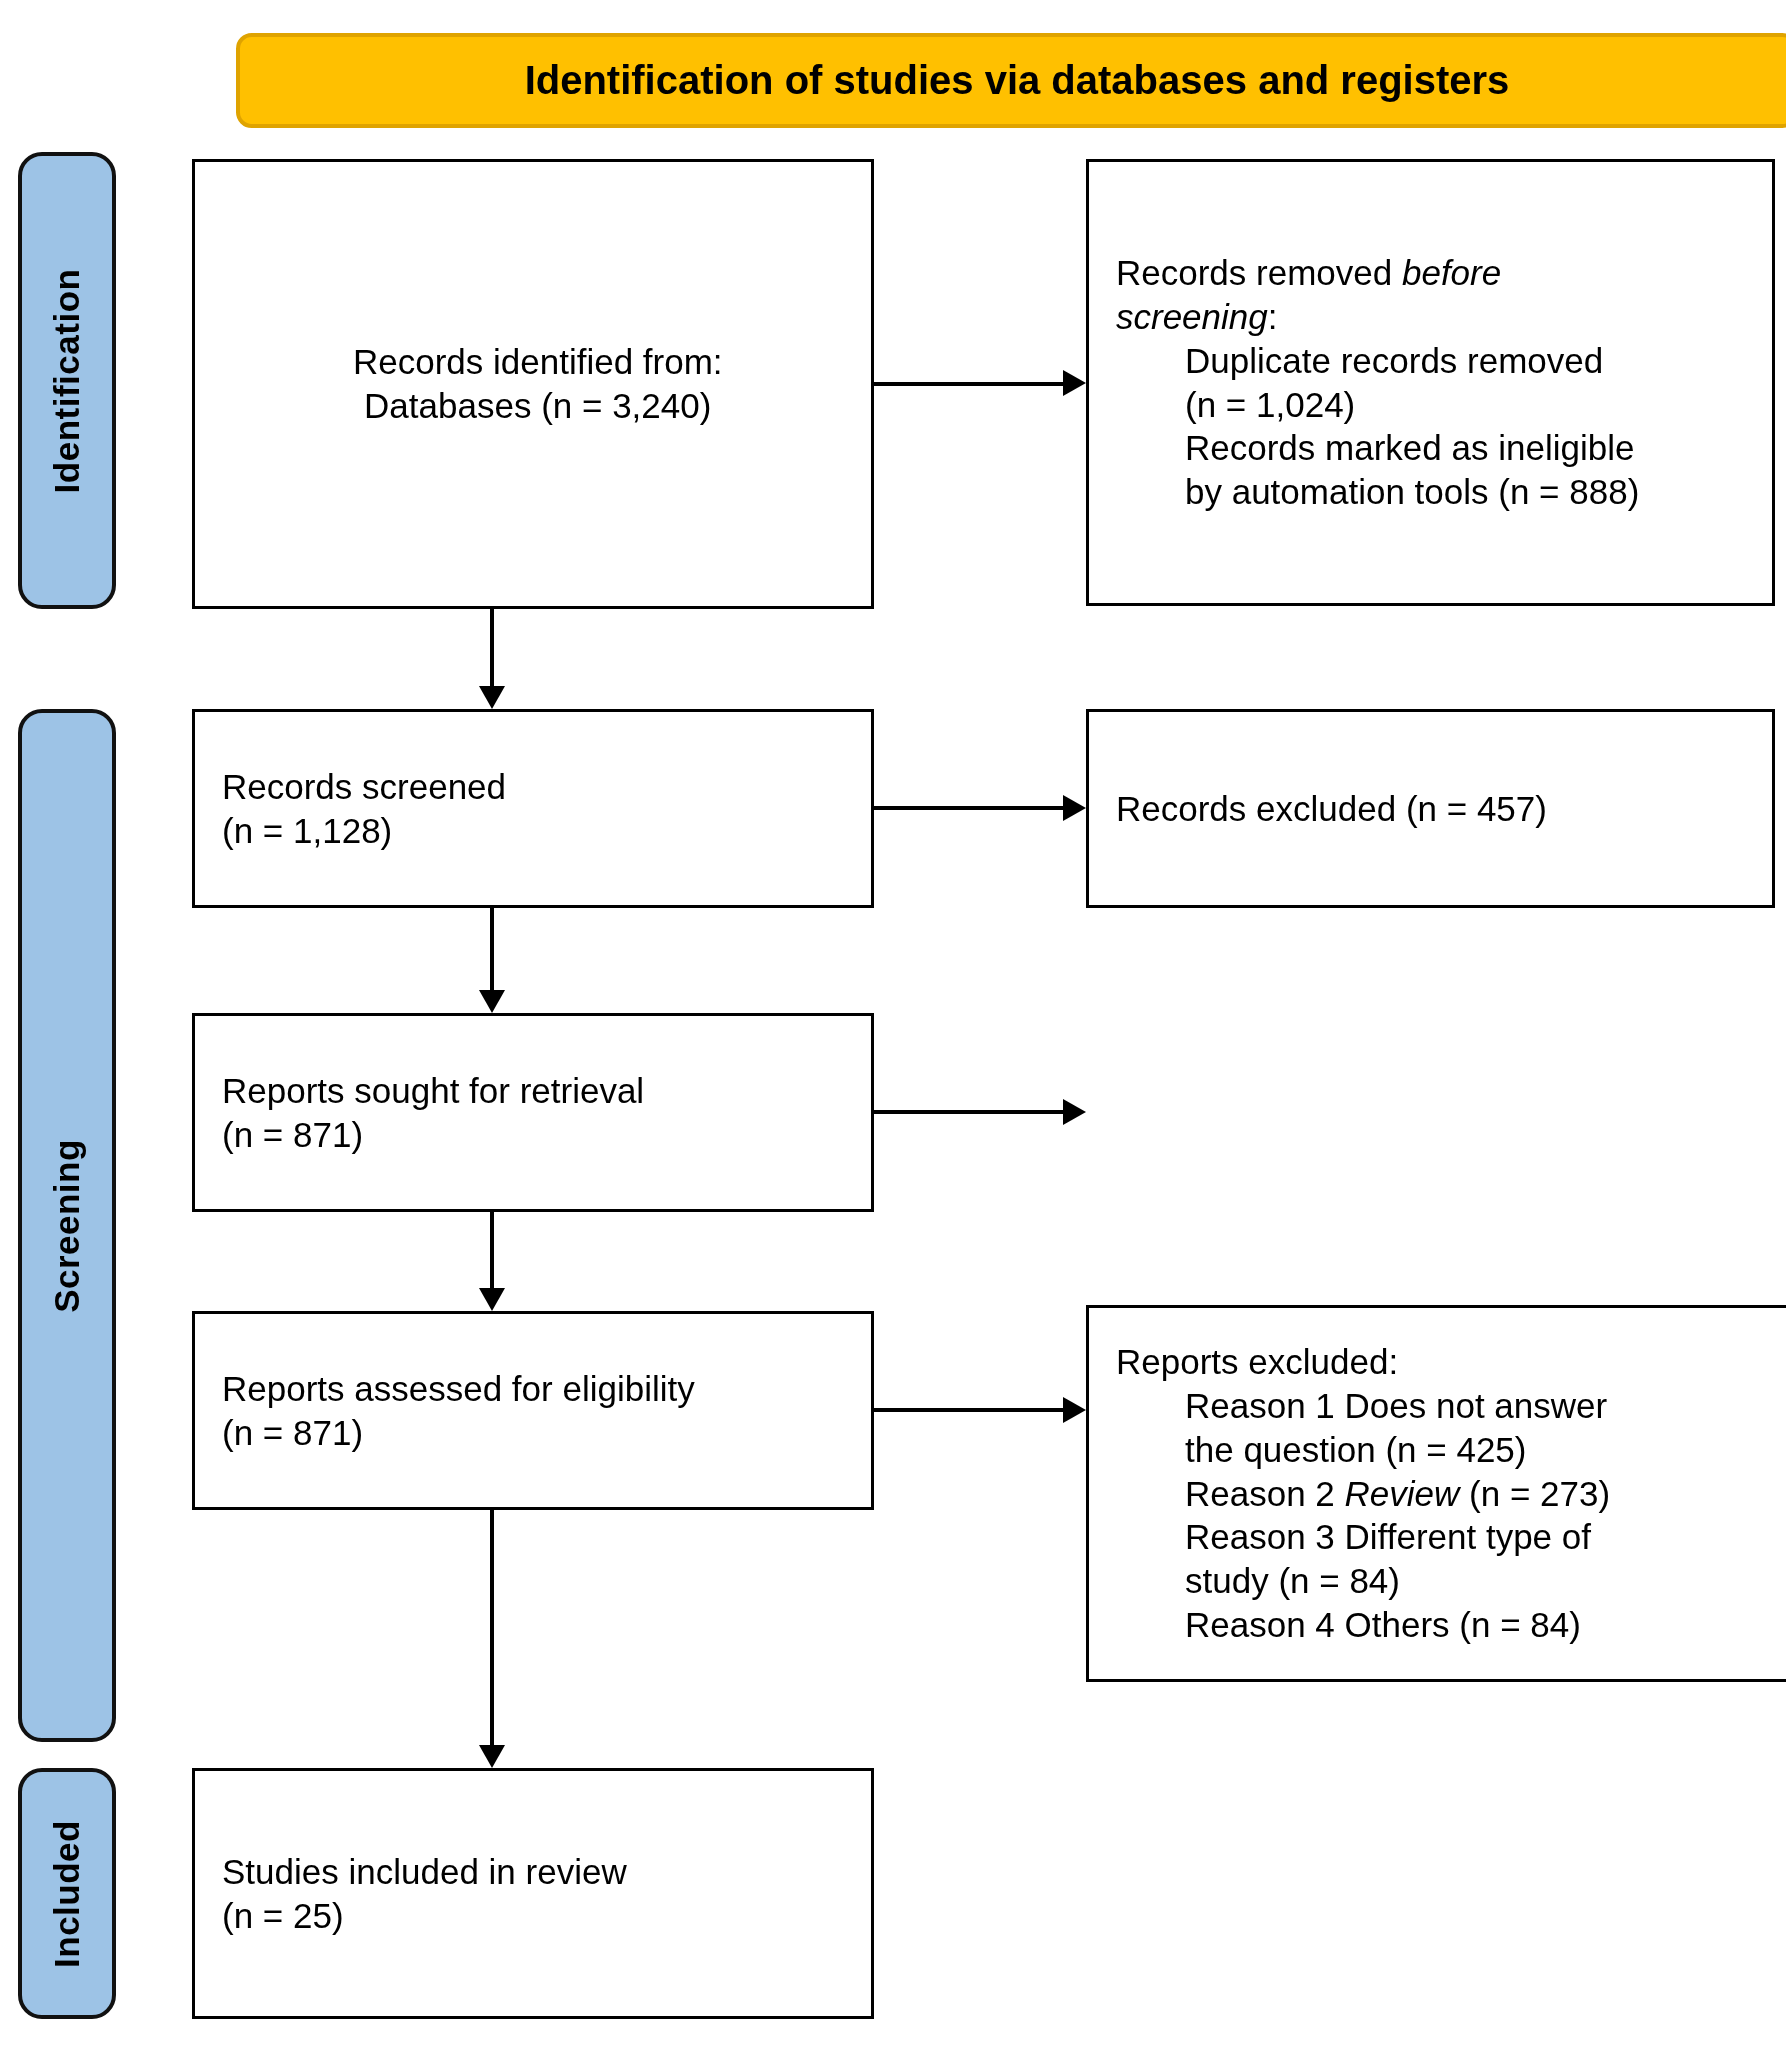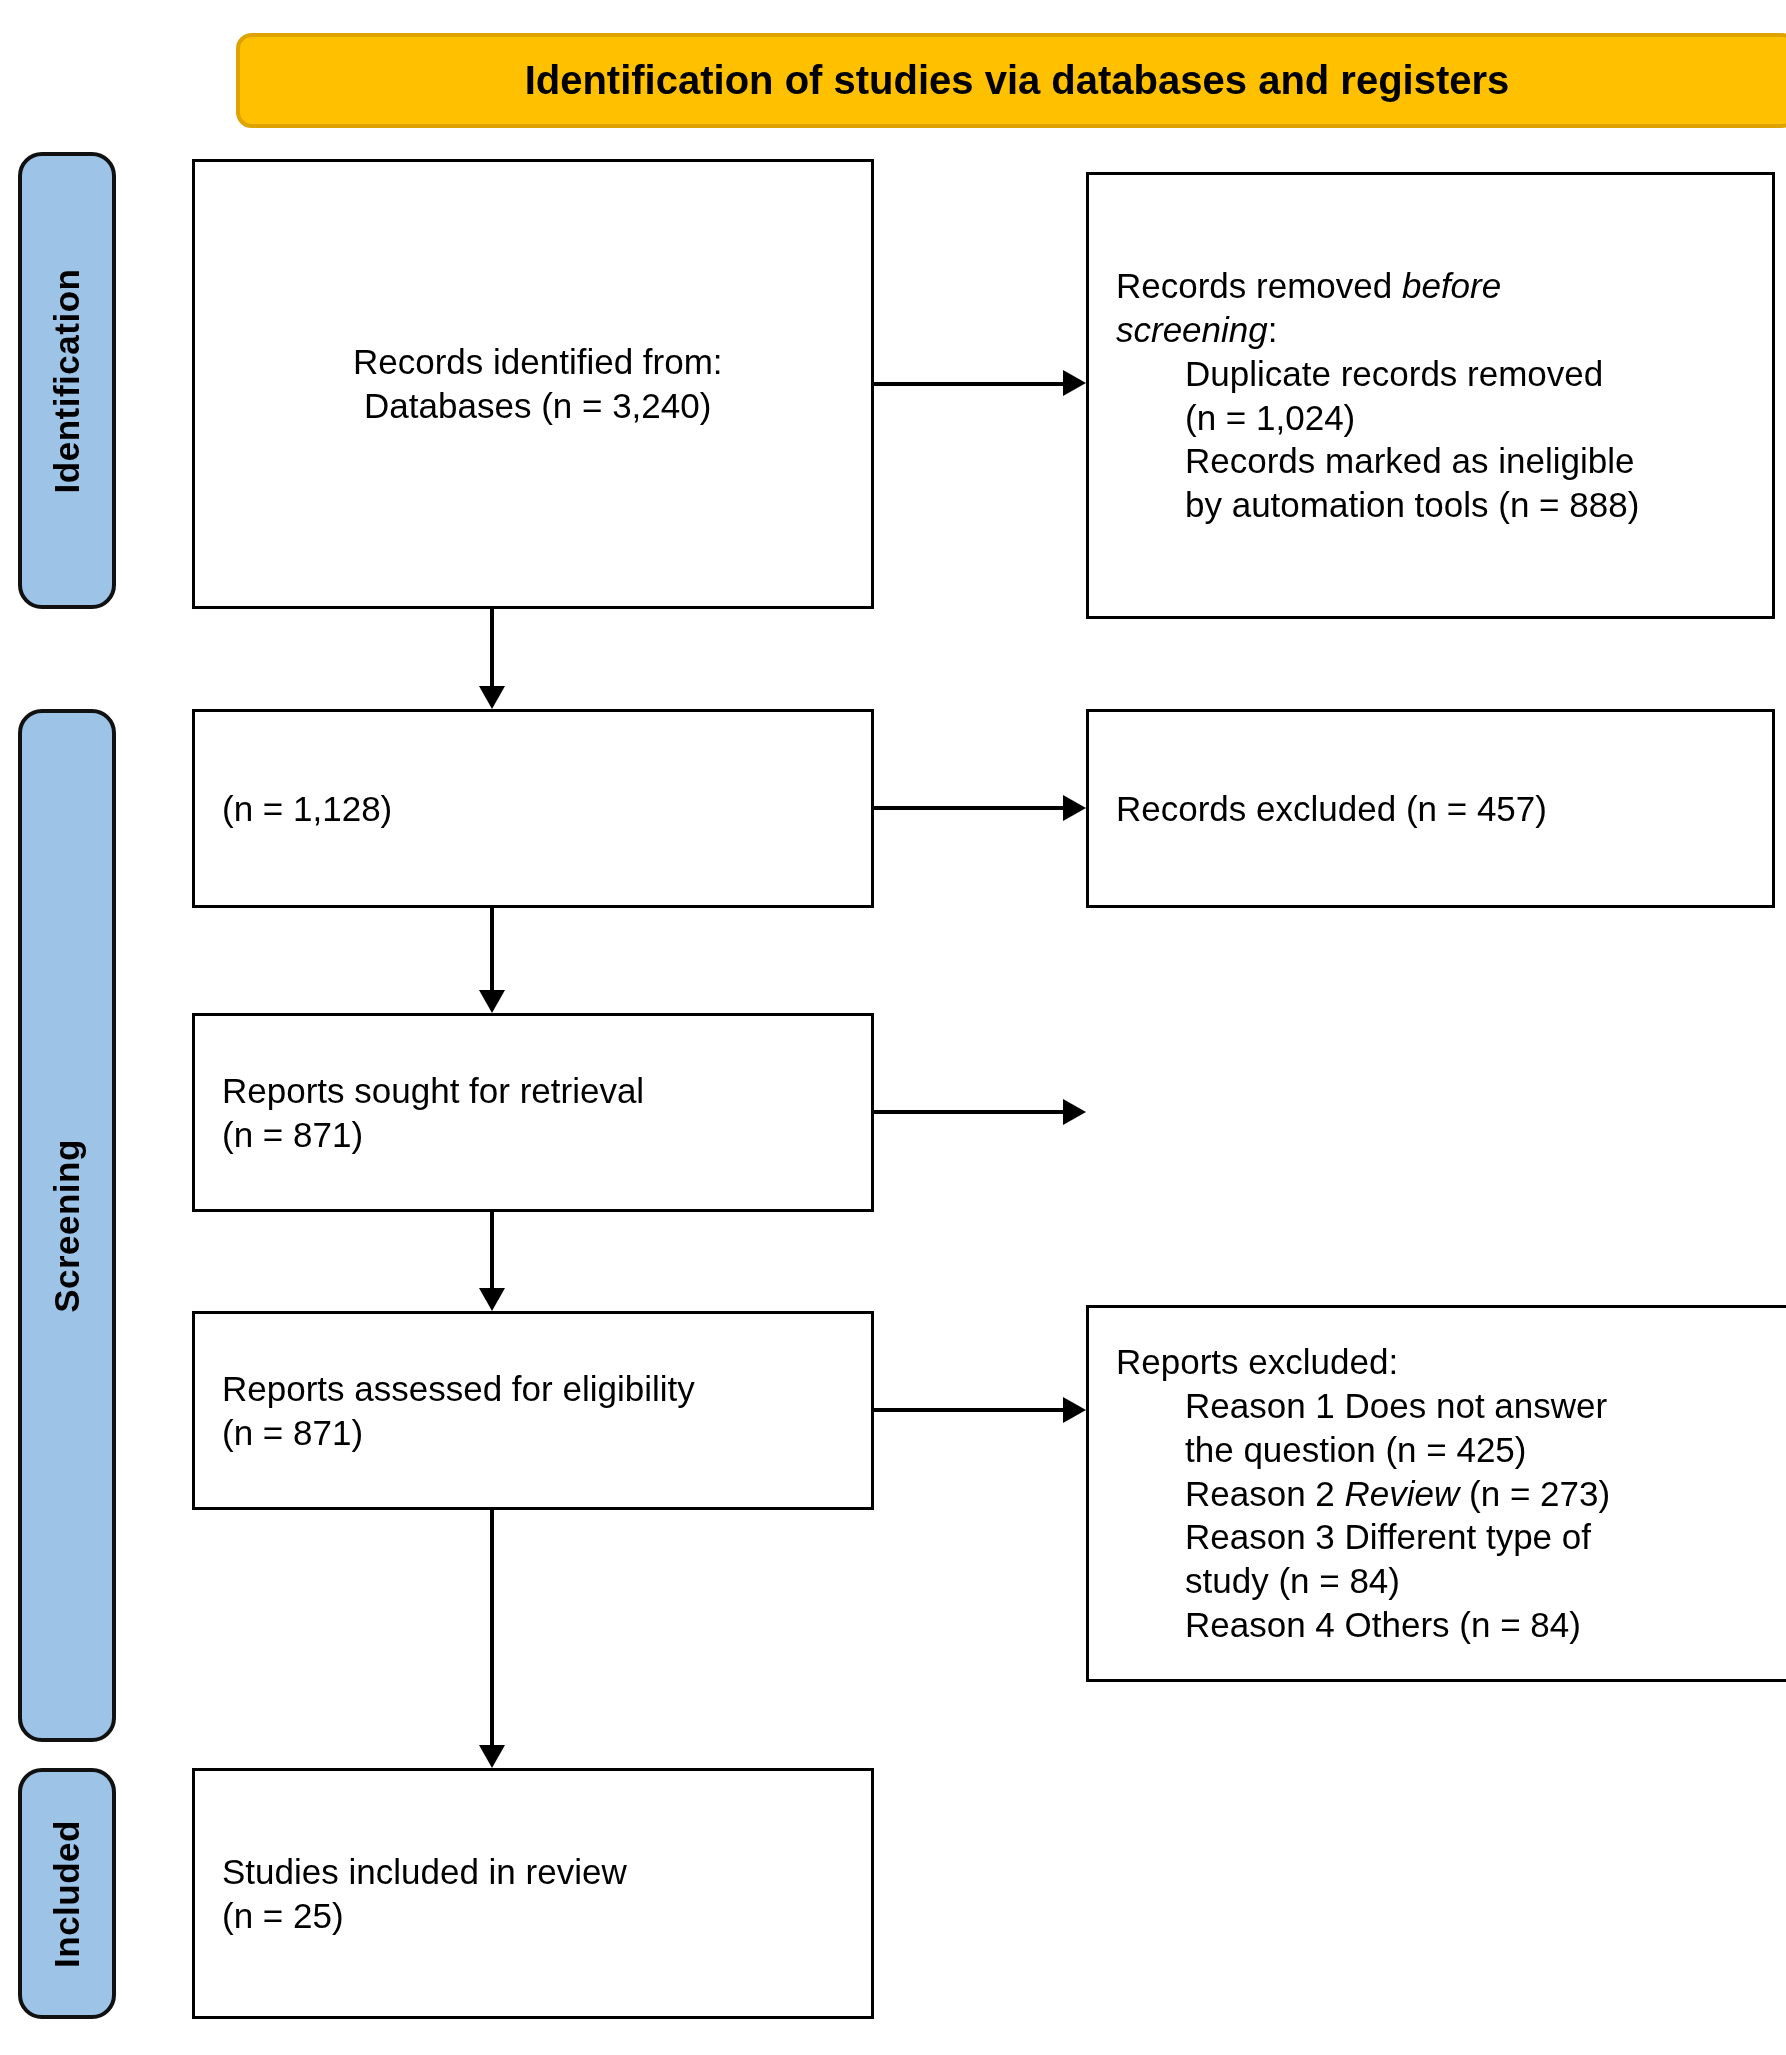--- a/index.html
+++ b/index.html
@@ -92,39 +92,40 @@
   <div class="stage" style="top:1768px;height:251px;">
     <span class="vtext">Included</span>
   </div>
 
   <div class="box center" style="left:192px;top:159px;width:682px;height:450px;">
     <div class="txt">Records identified from:</div>
     <div class="txt">Databases (n = 3,240)</div>
   </div>
 
   <div class="box pad" style="left:192px;top:709px;width:682px;height:199px;">
+    <div class="txt">Records screened</div>
     <div class="txt">(n = 1,128)</div>
   </div>
 
   <div class="box pad" style="left:192px;top:1013px;width:682px;height:199px;">
     <div class="txt">Reports sought for retrieval</div>
     <div class="txt">(n = 871)</div>
   </div>
 
   <div class="box pad" style="left:192px;top:1311px;width:682px;height:199px;">
     <div class="txt">Reports assessed for eligibility</div>
     <div class="txt">(n = 871)</div>
   </div>
 
   <div class="box pad" style="left:192px;top:1768px;width:682px;height:251px;">
     <div class="txt">Studies included in review</div>
     <div class="txt">(n = 25)</div>
   </div>
 
-  <div class="box pad" style="left:1086px;top:172px;width:689px;height:447px;">
+  <div class="box pad" style="left:1086px;top:159px;width:689px;height:447px;">
     <div class="txt"><span>Records removed </span><i>before</i></div>
     <div class="txt"><i>screening</i><span>:</span></div>
     <div class="txt indent">Duplicate records removed</div>
     <div class="txt indent">(n = 1,024)</div>
     <div class="txt indent">Records marked as ineligible</div>
     <div class="txt indent">by automation tools (n = 888)</div>
   </div>
 
   <div class="box pad" style="left:1086px;top:709px;width:689px;height:199px;">
     <div class="txt">Records excluded (n = 457)</div>

